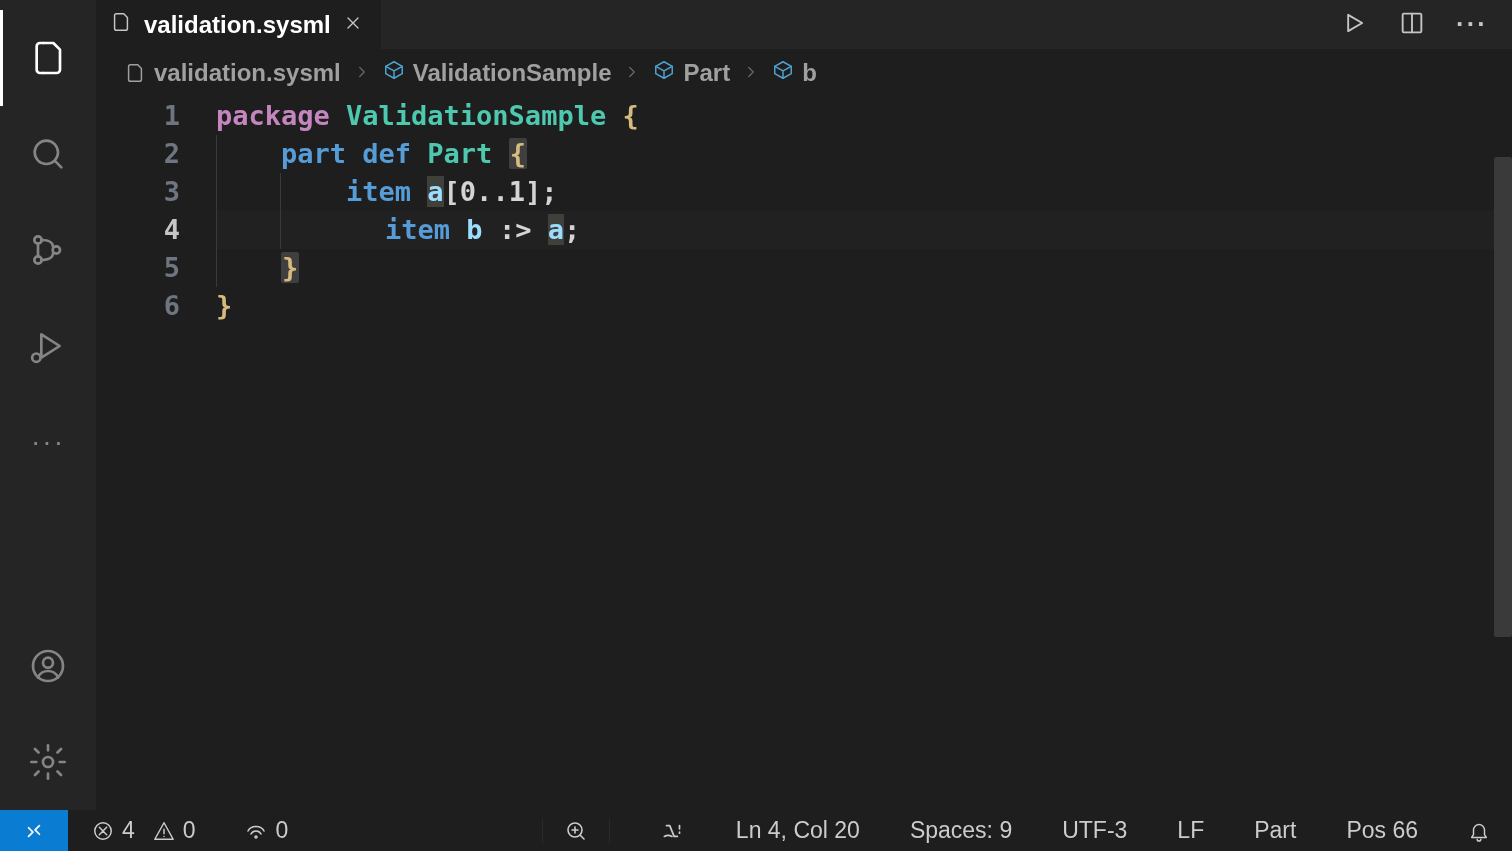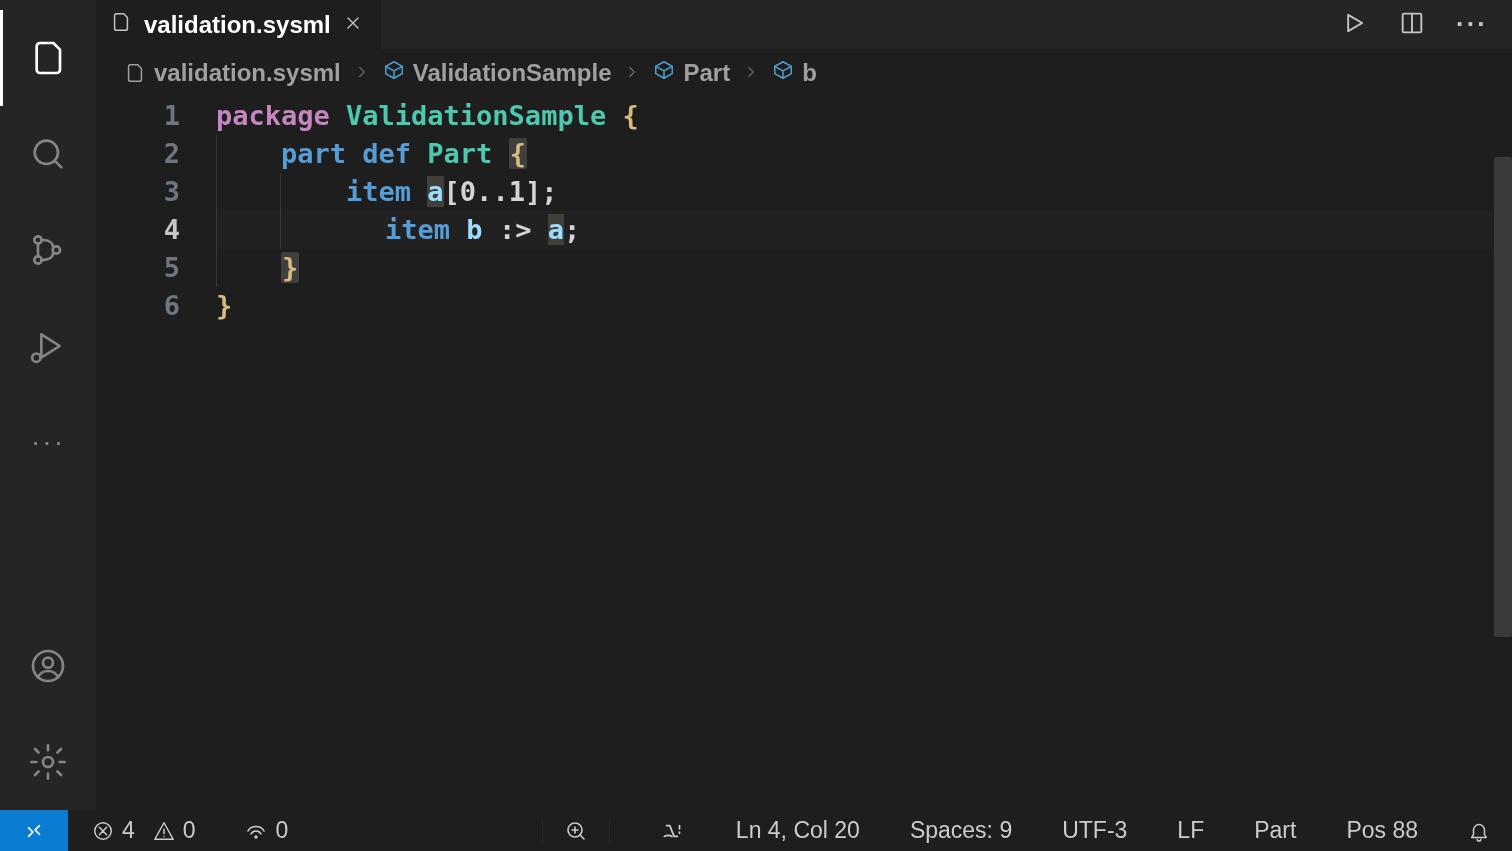--- a/index.html
+++ b/index.html
@@ -399,21 +399,21 @@
     <div class="sb-item">
       <span>UTF-3</span>
     </div>
     <div class="sb-item">
       <span>LF</span>
     </div>
     <div class="sb-item">
       <span>Part</span>
     </div>
     <div class="sb-item">
-      <span>Pos 88</span>
+      <span>Pos 66</span>
     </div>
     <div class="sb-item">
       <svg width="22" height="22" viewBox="0 0 24 24">
           <path class="stroke" d="M6 16V11a6 6 0 1 1 12 0v5l2 3H4z"></path>
           <path class="stroke" d="M10 21a2 2 0 0 0 4 0"></path>
         </svg>
     </div>
   </div>
 </div>
 

